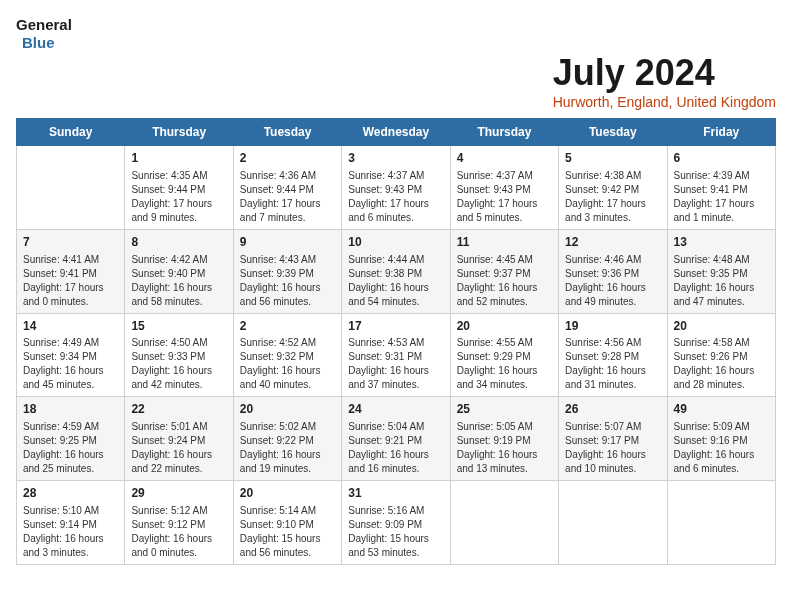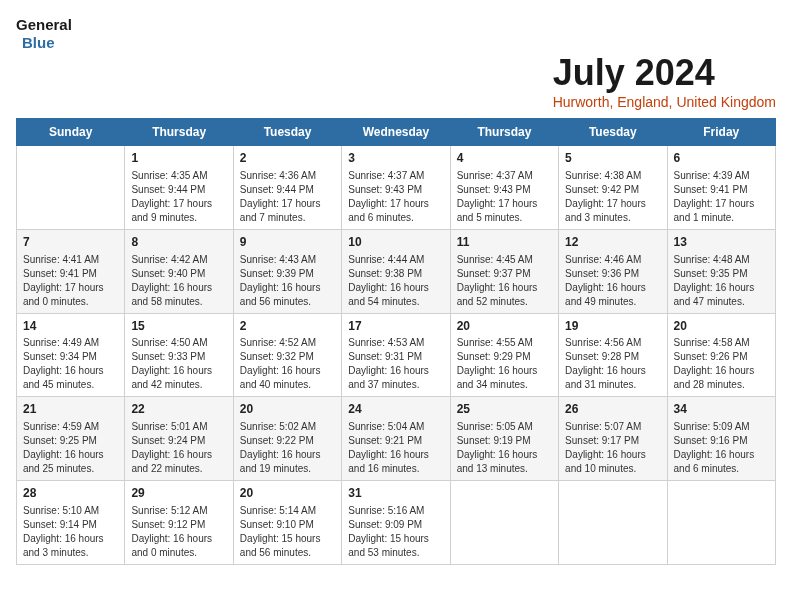--- a/index.html
+++ b/index.html
@@ -187,21 +187,21 @@
           <span class="day-number">19</span>
           <div class="day-info">Sunrise: 4:56 AM<br>Sunset: 9:28 PM<br>Daylight: 16 hours<br>and 31 minutes.</div>
         </td>
         <td>
           <span class="day-number">20</span>
           <div class="day-info">Sunrise: 4:58 AM<br>Sunset: 9:26 PM<br>Daylight: 16 hours<br>and 28 minutes.</div>
         </td>
       </tr>
       <tr>
         <td>
-          <span class="day-number">21</span>
+          <span class="day-number">18</span>
           <div class="day-info">Sunrise: 4:59 AM<br>Sunset: 9:25 PM<br>Daylight: 16 hours<br>and 25 minutes.</div>
         </td>
         <td>
           <span class="day-number">22</span>
           <div class="day-info">Sunrise: 5:01 AM<br>Sunset: 9:24 PM<br>Daylight: 16 hours<br>and 22 minutes.</div>
         </td>
         <td>
           <span class="day-number">20</span>
           <div class="day-info">Sunrise: 5:02 AM<br>Sunset: 9:22 PM<br>Daylight: 16 hours<br>and 19 minutes.</div>
         </td>
@@ -211,21 +211,21 @@
         </td>
         <td>
           <span class="day-number">25</span>
           <div class="day-info">Sunrise: 5:05 AM<br>Sunset: 9:19 PM<br>Daylight: 16 hours<br>and 13 minutes.</div>
         </td>
         <td>
           <span class="day-number">26</span>
           <div class="day-info">Sunrise: 5:07 AM<br>Sunset: 9:17 PM<br>Daylight: 16 hours<br>and 10 minutes.</div>
         </td>
         <td>
-          <span class="day-number">34</span>
+          <span class="day-number">49</span>
           <div class="day-info">Sunrise: 5:09 AM<br>Sunset: 9:16 PM<br>Daylight: 16 hours<br>and 6 minutes.</div>
         </td>
       </tr>
       <tr>
         <td>
           <span class="day-number">28</span>
           <div class="day-info">Sunrise: 5:10 AM<br>Sunset: 9:14 PM<br>Daylight: 16 hours<br>and 3 minutes.</div>
         </td>
         <td>
           <span class="day-number">29</span>

